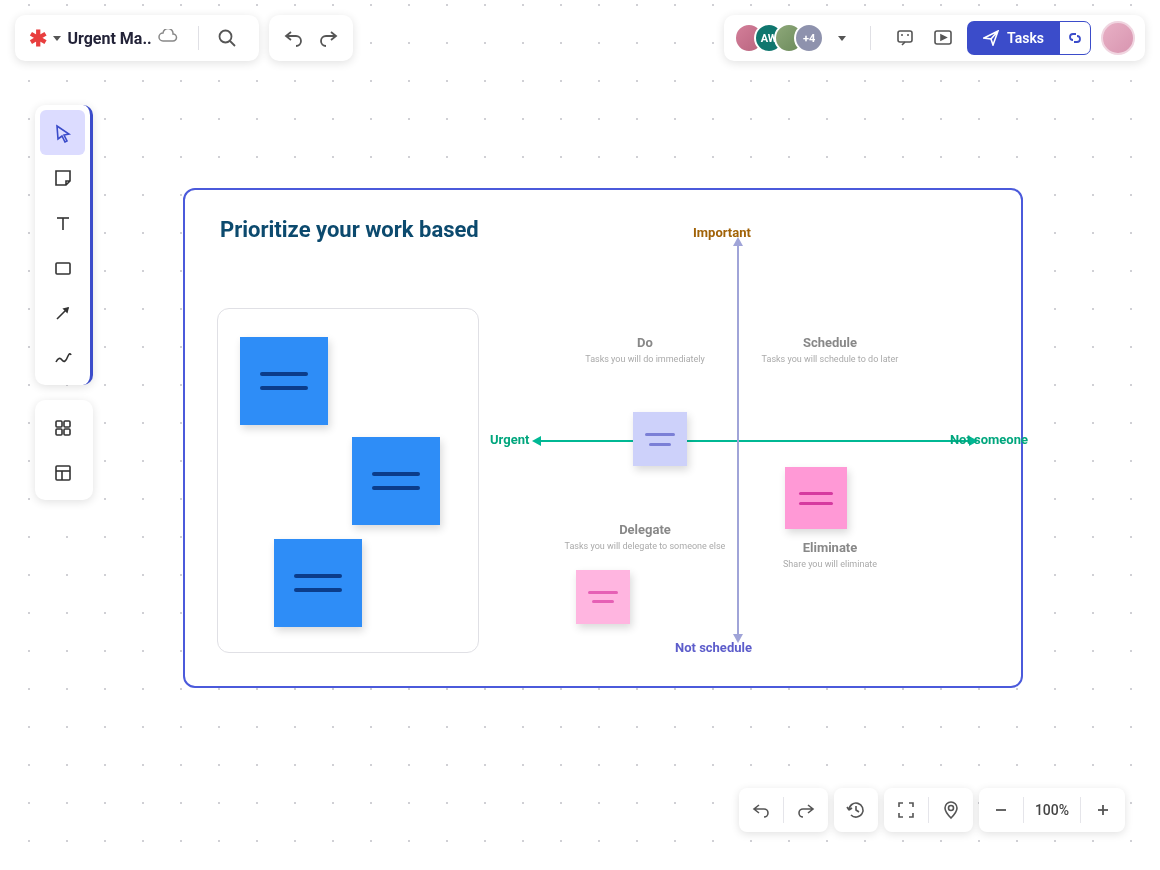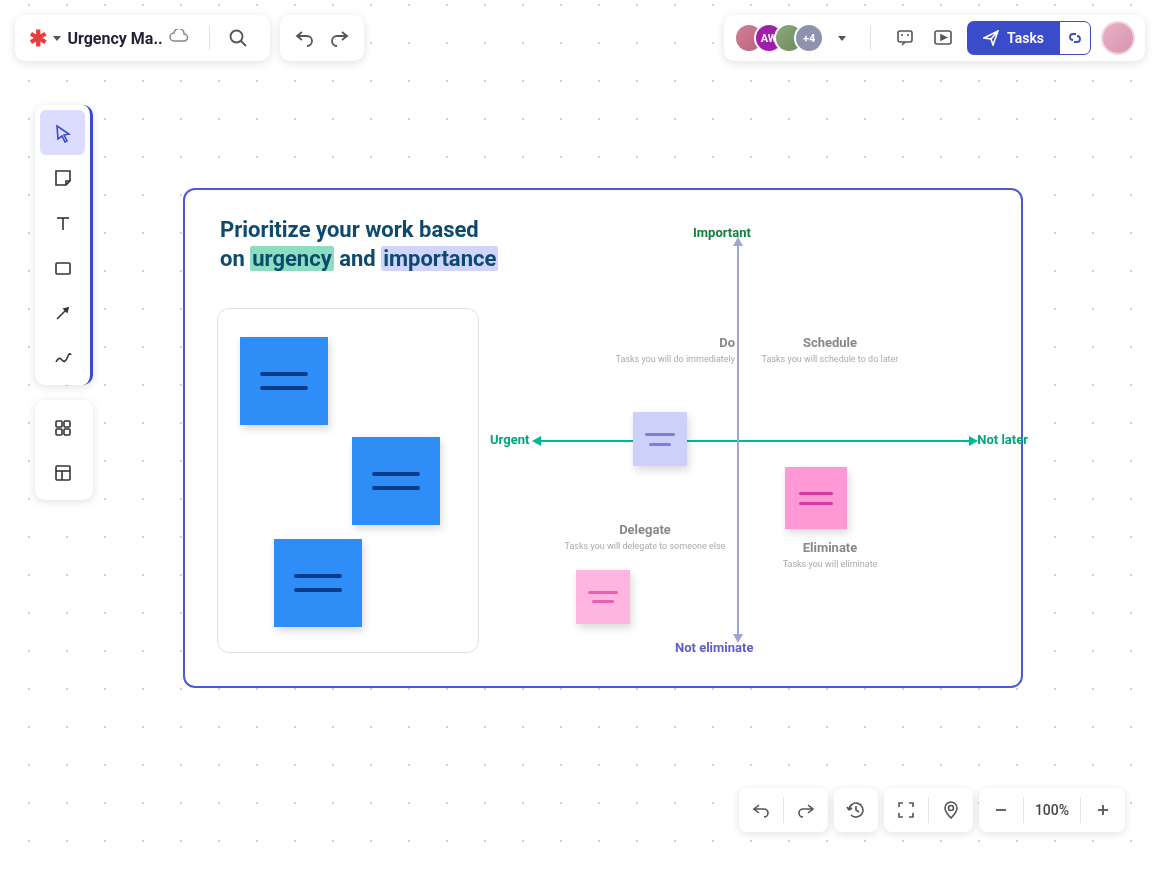--- a/index.html
+++ b/index.html
@@ -85,21 +85,21 @@
       display: flex;
       align-items: center;
       justify-content: center;
       font-size: 11px;
       font-weight: 700;
       color: #fff;
       margin-left: -10px;
     }
     .avatar:first-child { margin-left: 0; }
     .avatar.a1 { background: linear-gradient(135deg,#d47f9a,#b8647e); }
-    .avatar.a2 { background: #a21caf; }
+    .avatar.a2 { background: #0f766e; }
     .avatar.a3 { background: linear-gradient(135deg,#8ea87a,#6b8a5a); }
     .avatar.more { background: #8e92ad; }
     .share-btn {
       background: #3b4cca;
       color: #fff;
       border-radius: 7px 0 0 7px;
       padding: 8px 16px;
       display: flex;
       align-items: center;
       gap: 8px;
@@ -254,32 +254,32 @@
       border-left: 5px solid transparent;
       border-right: 5px solid transparent;
     }
     .axis-v::before { top: -8px; border-bottom: 9px solid #a0a4d8; }
     .axis-v::after { bottom: -8px; border-top: 9px solid #a0a4d8; }
     .axis-label {
       position: absolute;
       font-size: 13px;
       font-weight: 700;
     }
-    .lbl-important { top: 5px; left: 188px; color: #15803d; }
+    .lbl-important { top: 5px; left: 188px; color: #a16207; }
     .lbl-not-important { bottom: 5px; left: 170px; color: #5d5dcb; }
     .lbl-urgent { top: 212px; left: -15px; color: #00a67d; }
     .lbl-not-urgent { top: 212px; right: -23px; color: #00a67d; }
     .quad {
       position: absolute;
       text-align: center;
       width: 180px;
     }
     .quad-title { font-size: 13px; font-weight: 700; color: #888; margin-bottom: 4px; }
     .quad-sub { font-size: 9px; color: #aaa; }
-    .q-do { top: 115px; left: 50px; text-align: right; }
+    .q-do { top: 115px; left: 50px; }
     .q-schedule { top: 115px; left: 235px; }
     .q-delegate { top: 302px; left: 50px; }
     .q-eliminate { top: 320px; left: 235px; }
     
     .bottom-controls {
       position: absolute;
       bottom: 38px;
       right: 35px;
       display: flex;
       gap: 6px;
@@ -311,21 +311,21 @@
   </style>
 </head>
 <body>
 
 <div class="canvas-bg"></div>
 
 <div class="header-left">
   <div class="header-card">
     <span class="logo">✱</span>
     <span class="caret-down"></span>
-    <span class="doc-title">Urgency Ma..</span>
+    <span class="doc-title">Urgent Ma..</span>
     <span class="cloud-icon">
       <svg width="20" height="15" viewBox="0 0 20 15" fill="none" stroke="currentColor" stroke-width="1.5">
           <path d="M5 12 A4 4 0 0 1 5 4 A5 5 0 0 1 15 5 A3.5 3.5 0 0 1 15 12 Z"></path>
         </svg>
     </span>
     <div class="divider-v"></div>
     <div class="icon-btn">
       <svg width="20" height="20" viewBox="0 0 20 20" fill="none" stroke="currentColor" stroke-width="1.8">
           <circle cx="8.5" cy="8.5" r="6"></circle>
           <line x1="13" y1="13" x2="18" y2="18"></line>
@@ -437,23 +437,20 @@
           <line x1="3" y1="8" x2="17" y2="8"></line>
           <line x1="9" y1="8" x2="9" y2="17"></line>
         </svg>
     </div>
   </div>
 </div>
 
 <div class="main-frame">
   <div class="frame-title">
     <div>Prioritize your work based</div>
-    <div>
-      <span>on </span><span class="hl-green">urgency</span><span> and </span><span class="hl-purple">importance</span>
-    </div>
   </div>
 
   <div class="sticky-box">
     <div class="sticky blue" style="left:22px;top:28px;width:88px;height:88px;">
       <div class="line"></div>
         <div class="line"></div>
     </div>
     <div class="sticky blue" style="left:134px;top:128px;width:88px;height:88px;">
       <div class="line"></div>
         <div class="line"></div>
@@ -461,39 +458,39 @@
     <div class="sticky blue" style="left:56px;top:230px;width:88px;height:88px;">
       <div class="line"></div>
         <div class="line"></div>
     </div>
   </div>
 
   <div class="matrix">
     <div class="axis-h"></div>
     <div class="axis-v"></div>
     <div class="axis-label lbl-important">Important</div>
-    <div class="axis-label lbl-not-important">Not eliminate</div>
+    <div class="axis-label lbl-not-important">Not schedule</div>
     <div class="axis-label lbl-urgent">Urgent</div>
-    <div class="axis-label lbl-not-urgent">Not later</div>
+    <div class="axis-label lbl-not-urgent">Not someone</div>
 
     <div class="quad q-do">
       <div class="quad-title">Do</div>
       <div class="quad-sub">Tasks you will do immediately</div>
     </div>
     <div class="quad q-delegate">
       <div class="quad-title">Delegate</div>
       <div class="quad-sub">Tasks you will delegate to someone else</div>
     </div>
     <div class="quad q-schedule">
       <div class="quad-title">Schedule</div>
       <div class="quad-sub">Tasks you will schedule to do later</div>
     </div>
     <div class="quad q-eliminate">
       <div class="quad-title">Eliminate</div>
-      <div class="quad-sub">Tasks you will eliminate</div>
+      <div class="quad-sub">Share you will eliminate</div>
     </div>
 
     <div class="sticky lav" style="left:128px;top:192px;width:54px;height:54px;gap:7px;">
       <div class="line" style="height:3px;"></div>
         <div class="line" style="height:3px;width:40%;"></div>
     </div>
     <div class="sticky mag" style="left:280px;top:247px;width:62px;height:62px;gap:7px;">
       <div class="line" style="height:3px;"></div>
         <div class="line" style="height:3px;"></div>
     </div>

